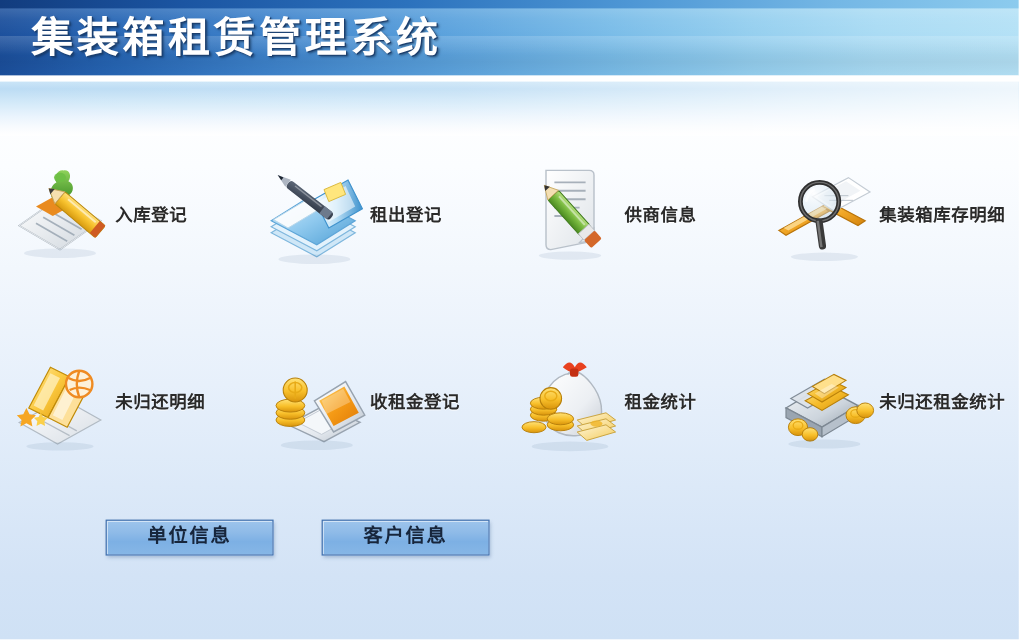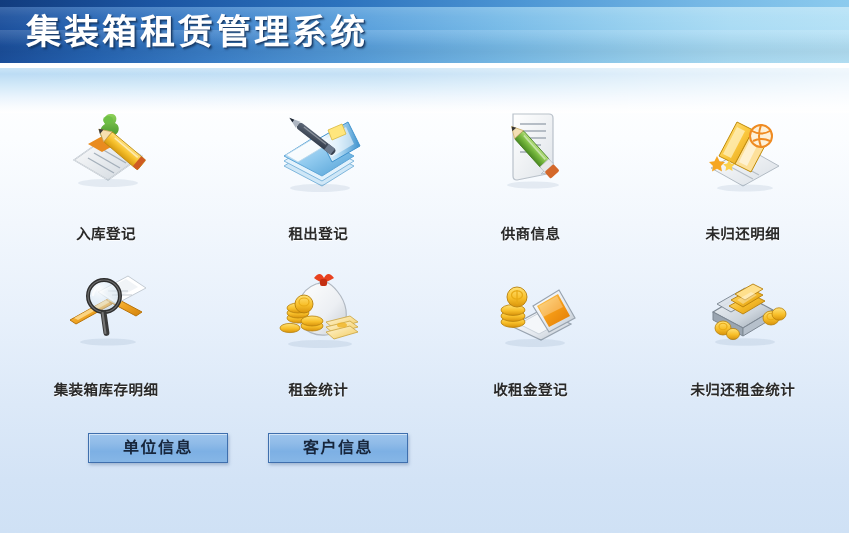--- a/index.html
+++ b/index.html
@@ -133,25 +133,24 @@
     top: 96px;
     width: 849px;
     height: 312px;
     display: grid;
     grid-template-columns: repeat(4, 1fr);
     grid-template-rows: repeat(2, 156px);
   }
   .tile {
     position: relative;
     display: flex;
-    flex-direction: column;
+    flex-direction: row;
     align-items: center;
     justify-content: flex-start;
     cursor: pointer;
-    gap: 20px;
   }
   .tile-icon {
     width: 96px;
     height: 96px;
     display: block;
     margin-top: 4px;
   }
   .tile-label {
     margin-top: 6px;
     font-family: "DejaVu Sans", "Liberation Sans", sans-serif;
@@ -364,56 +363,20 @@
           <line x1="34" y1="45" x2="66" y2="45" stroke="#ffffff" stroke-width="1.6" opacity="0.45"></line>
         </g>
         <ellipse cx="50" cy="85" rx="26" ry="3.5" fill="#3b5f86" opacity="0.10"></ellipse>
       </svg>
       <div class="tile-label">供商信息</div>
     </div>
 
     <div class="tile">
       <svg class="tile-icon" viewBox="0 0 96 96">
         <defs>
-          <linearGradient id="g5y" x1="0" y1="0" x2="1" y2="1">
-            <stop offset="0" stop-color="#ffe799"></stop>
-              <stop offset="0.5" stop-color="#fbc93f"></stop>
-              <stop offset="1" stop-color="#e09b10"></stop>
-          </linearGradient>
-          <linearGradient id="g5paper" x1="0" y1="0" x2="1" y2="1">
-            <stop offset="0" stop-color="#ffffff"></stop>
-              <stop offset="1" stop-color="#d8dee5"></stop>
-          </linearGradient>
-        </defs>
-
-        <polygon points="16,68 52,48 84,66 48,86" fill="url(#g5paper)" stroke="#b2bbc4" stroke-width="1"></polygon>
-        <g stroke="#aab3bc" stroke-width="1.1" opacity="0.8">
-          <line x1="34" y1="66" x2="58" y2="79"></line>
-          <line x1="40" y1="62" x2="64" y2="75"></line>
-        </g>
-
-        <polygon points="24,56 42,22 58,30 40,64" fill="url(#g5y)" stroke="#c08b08" stroke-width="1"></polygon>
-        <polygon points="40,64 58,30 74,38 56,72" fill="#fde09a" stroke="#c08b08" stroke-width="1"></polygon>
-        <polygon points="28,54 42,27 50,31 36,58" fill="#fff0c0" opacity="0.75"></polygon>
-        <polygon points="44,62 58,34 66,38 52,66" fill="#ffffff" opacity="0.55"></polygon>
-
-        <circle cx="66" cy="36" r="11" fill="#fdf1d9" stroke="#e0c48f" stroke-width="1"></circle>
-        <path d="M57 31 Q66 36 75 31 M58 41 Q66 37 75 41 M66 25 Q62 36 66 47" stroke="#ef8b22" stroke-width="2" fill="none"></path>
-        <circle cx="66" cy="36" r="11" fill="none" stroke="#ef8b22" stroke-width="2"></circle>
-
-        <polygon points="22,56 24.6,61.2 30,62 26,66 27,71.4 22,68.8 17,71.4 18,66 14,62 19.4,61.2" fill="#f6a623"></polygon>
-        <polygon points="34,60 35.8,63.6 39.8,64.2 36.9,67 37.6,71 34,69.1 30.4,71 31.1,67 28.2,64.2 32.2,63.6" fill="#fbd04a"></polygon>
-        <ellipse cx="50" cy="88" rx="28" ry="3.5" fill="#3b5f86" opacity="0.10"></ellipse>
-      </svg>
-      <div class="tile-label">未归还明细</div>
-    </div>
-
-    <div class="tile">
-      <svg class="tile-icon" viewBox="0 0 96 96">
-        <defs>
           <linearGradient id="g4book" x1="0" y1="0" x2="1" y2="1">
             <stop offset="0" stop-color="#fcd06a"></stop>
               <stop offset="0.5" stop-color="#f0a524"></stop>
               <stop offset="1" stop-color="#d2820c"></stop>
           </linearGradient>
           <radialGradient id="g4lens" cx="0.35" cy="0.3" r="0.8">
             <stop offset="0" stop-color="#ffffff" stop-opacity="0.85"></stop>
             <stop offset="0.65" stop-color="#d8e7f2" stop-opacity="0.45"></stop>
             <stop offset="1" stop-color="#9fb8cc" stop-opacity="0.45"></stop>
           </radialGradient>
@@ -431,20 +394,96 @@
         </g>
 
         <circle cx="46" cy="40" r="16" fill="url(#g4lens)" stroke="#2f2f2f" stroke-width="4"></circle>
         <circle cx="46" cy="40" r="16" fill="none" stroke="#6e6e6e" stroke-width="1.2"></circle>
         <path d="M41 30 Q36 33 35 39" stroke="#ffffff" stroke-width="2.5" fill="none" opacity="0.7" stroke-linecap="round"></path>
         <rect x="44" y="54" width="6" height="26" rx="3" transform="rotate(-8 47 67)" fill="#3a3a3a"></rect>
         <rect x="45" y="56" width="2" height="22" transform="rotate(-8 46 67)" fill="#767676"></rect>
         <ellipse cx="50" cy="86" rx="28" ry="3.5" fill="#3b5f86" opacity="0.10"></ellipse>
       </svg>
       <div class="tile-label">集装箱库存明细</div>
+    </div>
+
+    <div class="tile">
+      <svg class="tile-icon" viewBox="0 0 96 96">
+        <defs>
+          <linearGradient id="g5y" x1="0" y1="0" x2="1" y2="1">
+            <stop offset="0" stop-color="#ffe799"></stop>
+              <stop offset="0.5" stop-color="#fbc93f"></stop>
+              <stop offset="1" stop-color="#e09b10"></stop>
+          </linearGradient>
+          <linearGradient id="g5paper" x1="0" y1="0" x2="1" y2="1">
+            <stop offset="0" stop-color="#ffffff"></stop>
+              <stop offset="1" stop-color="#d8dee5"></stop>
+          </linearGradient>
+        </defs>
+
+        <polygon points="16,68 52,48 84,66 48,86" fill="url(#g5paper)" stroke="#b2bbc4" stroke-width="1"></polygon>
+        <g stroke="#aab3bc" stroke-width="1.1" opacity="0.8">
+          <line x1="34" y1="66" x2="58" y2="79"></line>
+          <line x1="40" y1="62" x2="64" y2="75"></line>
+        </g>
+
+        <polygon points="24,56 42,22 58,30 40,64" fill="url(#g5y)" stroke="#c08b08" stroke-width="1"></polygon>
+        <polygon points="40,64 58,30 74,38 56,72" fill="#fde09a" stroke="#c08b08" stroke-width="1"></polygon>
+        <polygon points="28,54 42,27 50,31 36,58" fill="#fff0c0" opacity="0.75"></polygon>
+        <polygon points="44,62 58,34 66,38 52,66" fill="#ffffff" opacity="0.55"></polygon>
+
+        <circle cx="66" cy="36" r="11" fill="#fdf1d9" stroke="#e0c48f" stroke-width="1"></circle>
+        <path d="M57 31 Q66 36 75 31 M58 41 Q66 37 75 41 M66 25 Q62 36 66 47" stroke="#ef8b22" stroke-width="2" fill="none"></path>
+        <circle cx="66" cy="36" r="11" fill="none" stroke="#ef8b22" stroke-width="2"></circle>
+
+        <polygon points="22,56 24.6,61.2 30,62 26,66 27,71.4 22,68.8 17,71.4 18,66 14,62 19.4,61.2" fill="#f6a623"></polygon>
+        <polygon points="34,60 35.8,63.6 39.8,64.2 36.9,67 37.6,71 34,69.1 30.4,71 31.1,67 28.2,64.2 32.2,63.6" fill="#fbd04a"></polygon>
+        <ellipse cx="50" cy="88" rx="28" ry="3.5" fill="#3b5f86" opacity="0.10"></ellipse>
+      </svg>
+      <div class="tile-label">未归还明细</div>
+    </div>
+
+    <div class="tile">
+      <svg class="tile-icon" viewBox="0 0 96 96">
+        <defs>
+          <linearGradient id="g7screen" x1="0" y1="0" x2="1" y2="1">
+            <stop offset="0" stop-color="#ffd267"></stop>
+              <stop offset="0.5" stop-color="#f59b16"></stop>
+              <stop offset="1" stop-color="#e07a06"></stop>
+          </linearGradient>
+          <linearGradient id="g7case" x1="0" y1="0" x2="1" y2="1">
+            <stop offset="0" stop-color="#ffffff"></stop>
+              <stop offset="0.6" stop-color="#e3e8ee"></stop>
+              <stop offset="1" stop-color="#b8c1cb"></stop>
+          </linearGradient>
+          <linearGradient id="g7coin" x1="0" y1="0" x2="0" y2="1">
+            <stop offset="0" stop-color="#ffe277"></stop>
+              <stop offset="0.55" stop-color="#f8bf2a"></stop>
+              <stop offset="1" stop-color="#d8930b"></stop>
+          </linearGradient>
+        </defs>
+
+        <polygon points="28,70 58,54 88,68 58,84" fill="url(#g7case)" stroke="#98a3af" stroke-width="1.2"></polygon>
+        <polygon points="36,68 58,56 78,66 56,78" fill="#f4f7fa" stroke="#c2cad3" stroke-width="0.8"></polygon>
+
+        <polygon points="50,50 76,34 92,62 66,76" fill="url(#g7case)" stroke="#98a3af" stroke-width="1.2"></polygon>
+        <polygon points="54,50 75,38 87,60 66,71" fill="url(#g7screen)"></polygon>
+        <polygon points="56,50 74,40 80,51 60,61" fill="#ffffff" opacity="0.28"></polygon>
+
+        <g>
+          <ellipse cx="30" cy="66" rx="12" ry="5.4" fill="url(#g7coin)" stroke="#b8800a" stroke-width="0.8"></ellipse>
+          <ellipse cx="30" cy="60" rx="12" ry="5.4" fill="url(#g7coin)" stroke="#b8800a" stroke-width="0.8"></ellipse>
+          <ellipse cx="30" cy="54" rx="12" ry="5.4" fill="url(#g7coin)" stroke="#b8800a" stroke-width="0.8"></ellipse>
+          <circle cx="34" cy="41" r="10" fill="url(#g7coin)" stroke="#b8800a" stroke-width="0.9"></circle>
+          <ellipse cx="34" cy="39" rx="5.5" ry="4.2" fill="none" stroke="#e8ab17" stroke-width="1.3"></ellipse>
+          <line x1="34" y1="34" x2="34" y2="48" stroke="#e8ab17" stroke-width="1.3"></line>
+        </g>
+        <ellipse cx="52" cy="87" rx="30" ry="4" fill="#3b5f86" opacity="0.10"></ellipse>
+      </svg>
+      <div class="tile-label">收租金登记</div>
     </div>
 
     <div class="tile">
       <svg class="tile-icon" viewBox="0 0 96 96">
         <defs>
           <linearGradient id="g6bag" x1="0" y1="0" x2="1" y2="1">
             <stop offset="0" stop-color="#ffffff"></stop>
               <stop offset="0.6" stop-color="#eceff3"></stop>
               <stop offset="1" stop-color="#c6ccd4"></stop>
           </linearGradient>
@@ -483,60 +522,20 @@
           <ellipse cx="72" cy="69" rx="5" ry="2.6" fill="#f0b425" opacity="0.8"></ellipse>
         </g>
         <ellipse cx="50" cy="88" rx="32" ry="4" fill="#3b5f86" opacity="0.10"></ellipse>
       </svg>
       <div class="tile-label">租金统计</div>
     </div>
 
     <div class="tile">
       <svg class="tile-icon" viewBox="0 0 96 96">
         <defs>
-          <linearGradient id="g7screen" x1="0" y1="0" x2="1" y2="1">
-            <stop offset="0" stop-color="#ffd267"></stop>
-              <stop offset="0.5" stop-color="#f59b16"></stop>
-              <stop offset="1" stop-color="#e07a06"></stop>
-          </linearGradient>
-          <linearGradient id="g7case" x1="0" y1="0" x2="1" y2="1">
-            <stop offset="0" stop-color="#ffffff"></stop>
-              <stop offset="0.6" stop-color="#e3e8ee"></stop>
-              <stop offset="1" stop-color="#b8c1cb"></stop>
-          </linearGradient>
-          <linearGradient id="g7coin" x1="0" y1="0" x2="0" y2="1">
-            <stop offset="0" stop-color="#ffe277"></stop>
-              <stop offset="0.55" stop-color="#f8bf2a"></stop>
-              <stop offset="1" stop-color="#d8930b"></stop>
-          </linearGradient>
-        </defs>
-
-        <polygon points="28,70 58,54 88,68 58,84" fill="url(#g7case)" stroke="#98a3af" stroke-width="1.2"></polygon>
-        <polygon points="36,68 58,56 78,66 56,78" fill="#f4f7fa" stroke="#c2cad3" stroke-width="0.8"></polygon>
-
-        <polygon points="50,50 76,34 92,62 66,76" fill="url(#g7case)" stroke="#98a3af" stroke-width="1.2"></polygon>
-        <polygon points="54,50 75,38 87,60 66,71" fill="url(#g7screen)"></polygon>
-        <polygon points="56,50 74,40 80,51 60,61" fill="#ffffff" opacity="0.28"></polygon>
-
-        <g>
-          <ellipse cx="30" cy="66" rx="12" ry="5.4" fill="url(#g7coin)" stroke="#b8800a" stroke-width="0.8"></ellipse>
-          <ellipse cx="30" cy="60" rx="12" ry="5.4" fill="url(#g7coin)" stroke="#b8800a" stroke-width="0.8"></ellipse>
-          <ellipse cx="30" cy="54" rx="12" ry="5.4" fill="url(#g7coin)" stroke="#b8800a" stroke-width="0.8"></ellipse>
-          <circle cx="34" cy="41" r="10" fill="url(#g7coin)" stroke="#b8800a" stroke-width="0.9"></circle>
-          <ellipse cx="34" cy="39" rx="5.5" ry="4.2" fill="none" stroke="#e8ab17" stroke-width="1.3"></ellipse>
-          <line x1="34" y1="34" x2="34" y2="48" stroke="#e8ab17" stroke-width="1.3"></line>
-        </g>
-        <ellipse cx="52" cy="87" rx="30" ry="4" fill="#3b5f86" opacity="0.10"></ellipse>
-      </svg>
-      <div class="tile-label">收租金登记</div>
-    </div>
-
-    <div class="tile">
-      <svg class="tile-icon" viewBox="0 0 96 96">
-        <defs>
           <linearGradient id="g8box" x1="0" y1="0" x2="1" y2="1">
             <stop offset="0" stop-color="#f2f5f8"></stop>
               <stop offset="0.6" stop-color="#cdd5dd"></stop>
               <stop offset="1" stop-color="#97a2ad"></stop>
           </linearGradient>
           <linearGradient id="g8gold" x1="0" y1="0" x2="1" y2="1">
             <stop offset="0" stop-color="#ffe58c"></stop>
               <stop offset="0.5" stop-color="#f6bc2b"></stop>
               <stop offset="1" stop-color="#d5920c"></stop>
           </linearGradient>

